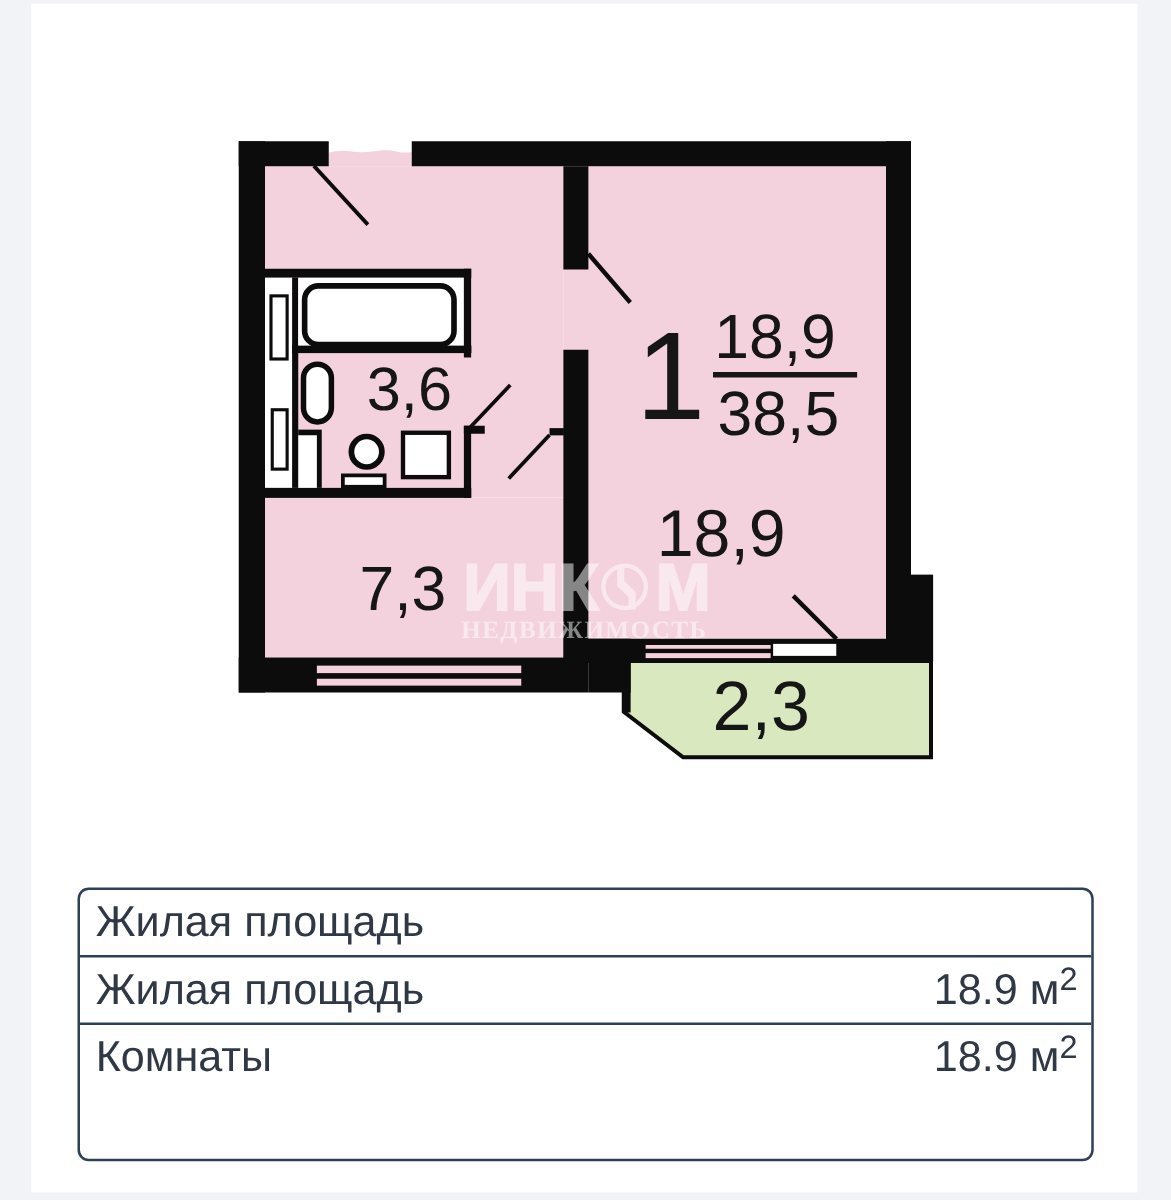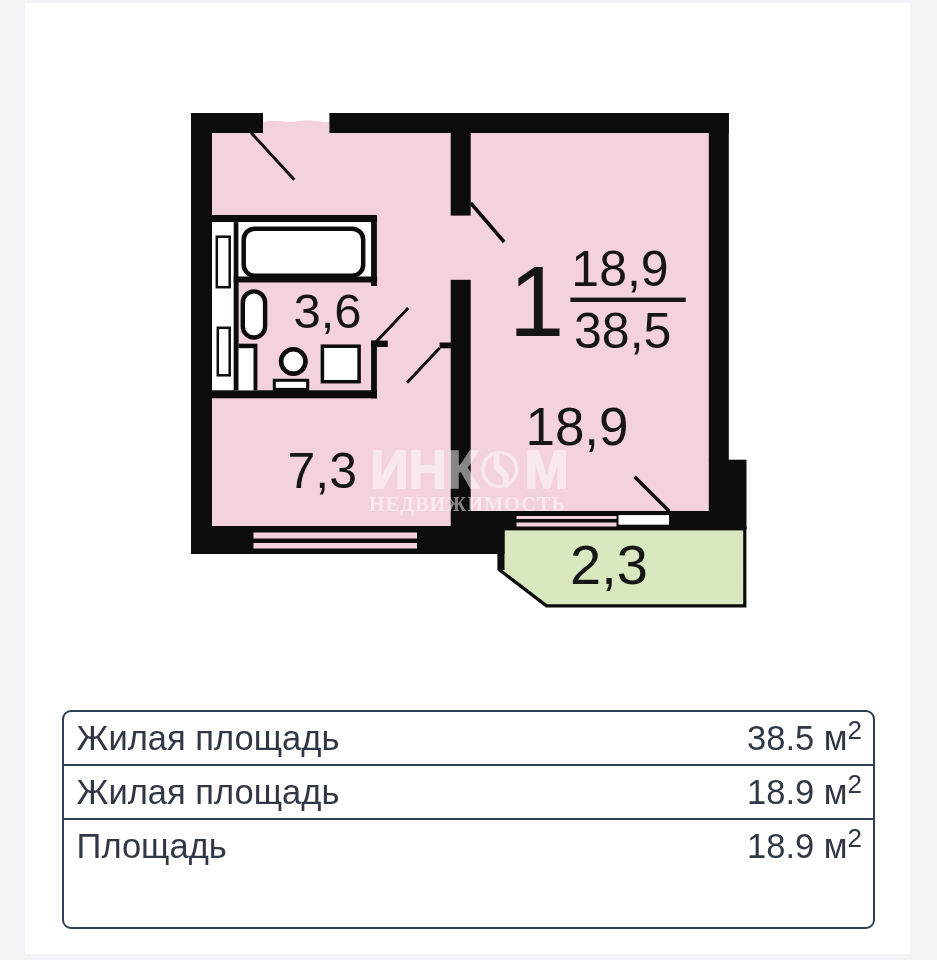--- a/index.html
+++ b/index.html
@@ -130,26 +130,25 @@
     <path d="M493.7 454 H499.4 V464.5 L508.5 473.5 V487.5 H502.8 V477.5 L493.7 468.5 Z"></path>
   </g>
 
   <text x="369" y="510.7" font-size="20" font-weight="bold" font-family="Liberation Serif, serif" letter-spacing="1.2" fill="#ffffff" opacity="0.5">НЕДВИЖИМОСТЬ</text>
 </svg>
 
 <div id="tbl">
 
   <div class="row">
       <span>Жилая площадь</span>
-      <span>38.5 м<span class="sup">2</span></span>
     </div>
 
   <div class="row">
       <span>Жилая площадь</span>
       <span>18.9 м<span class="sup">2</span></span>
     </div>
 
 
   <div class="row">
-      <span>Площадь</span>
+      <span>Комнаты</span>
       <span>18.9 м<span class="sup">2</span></span>
     </div>
 </div>
 
 </body></html>

